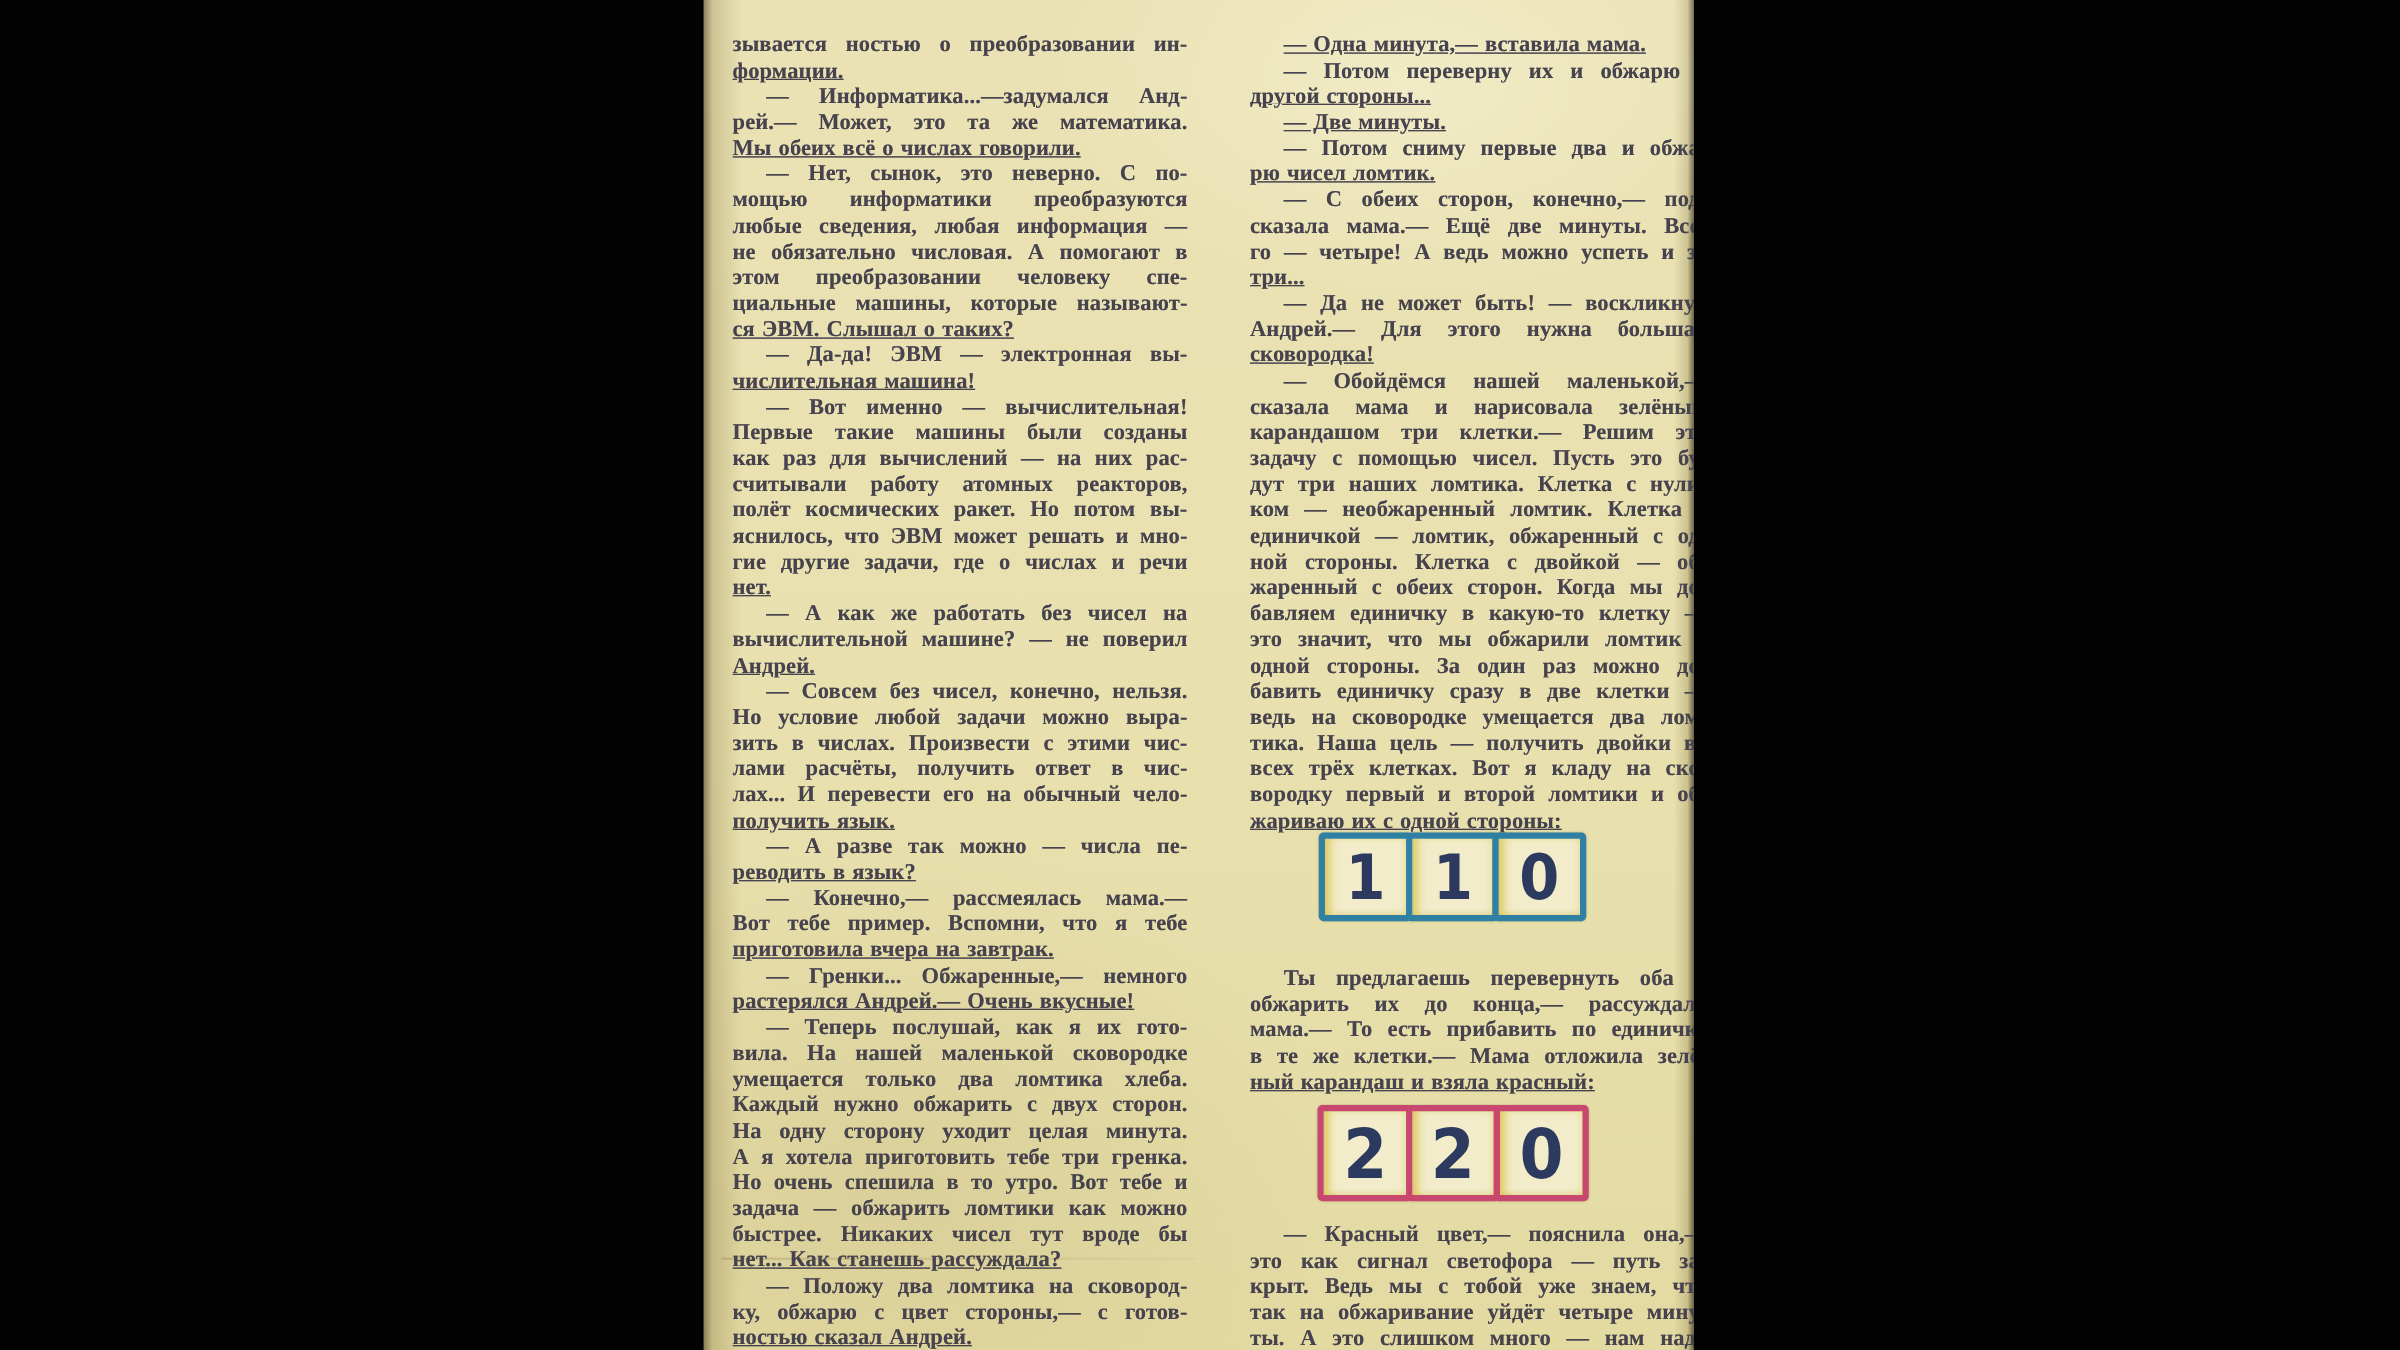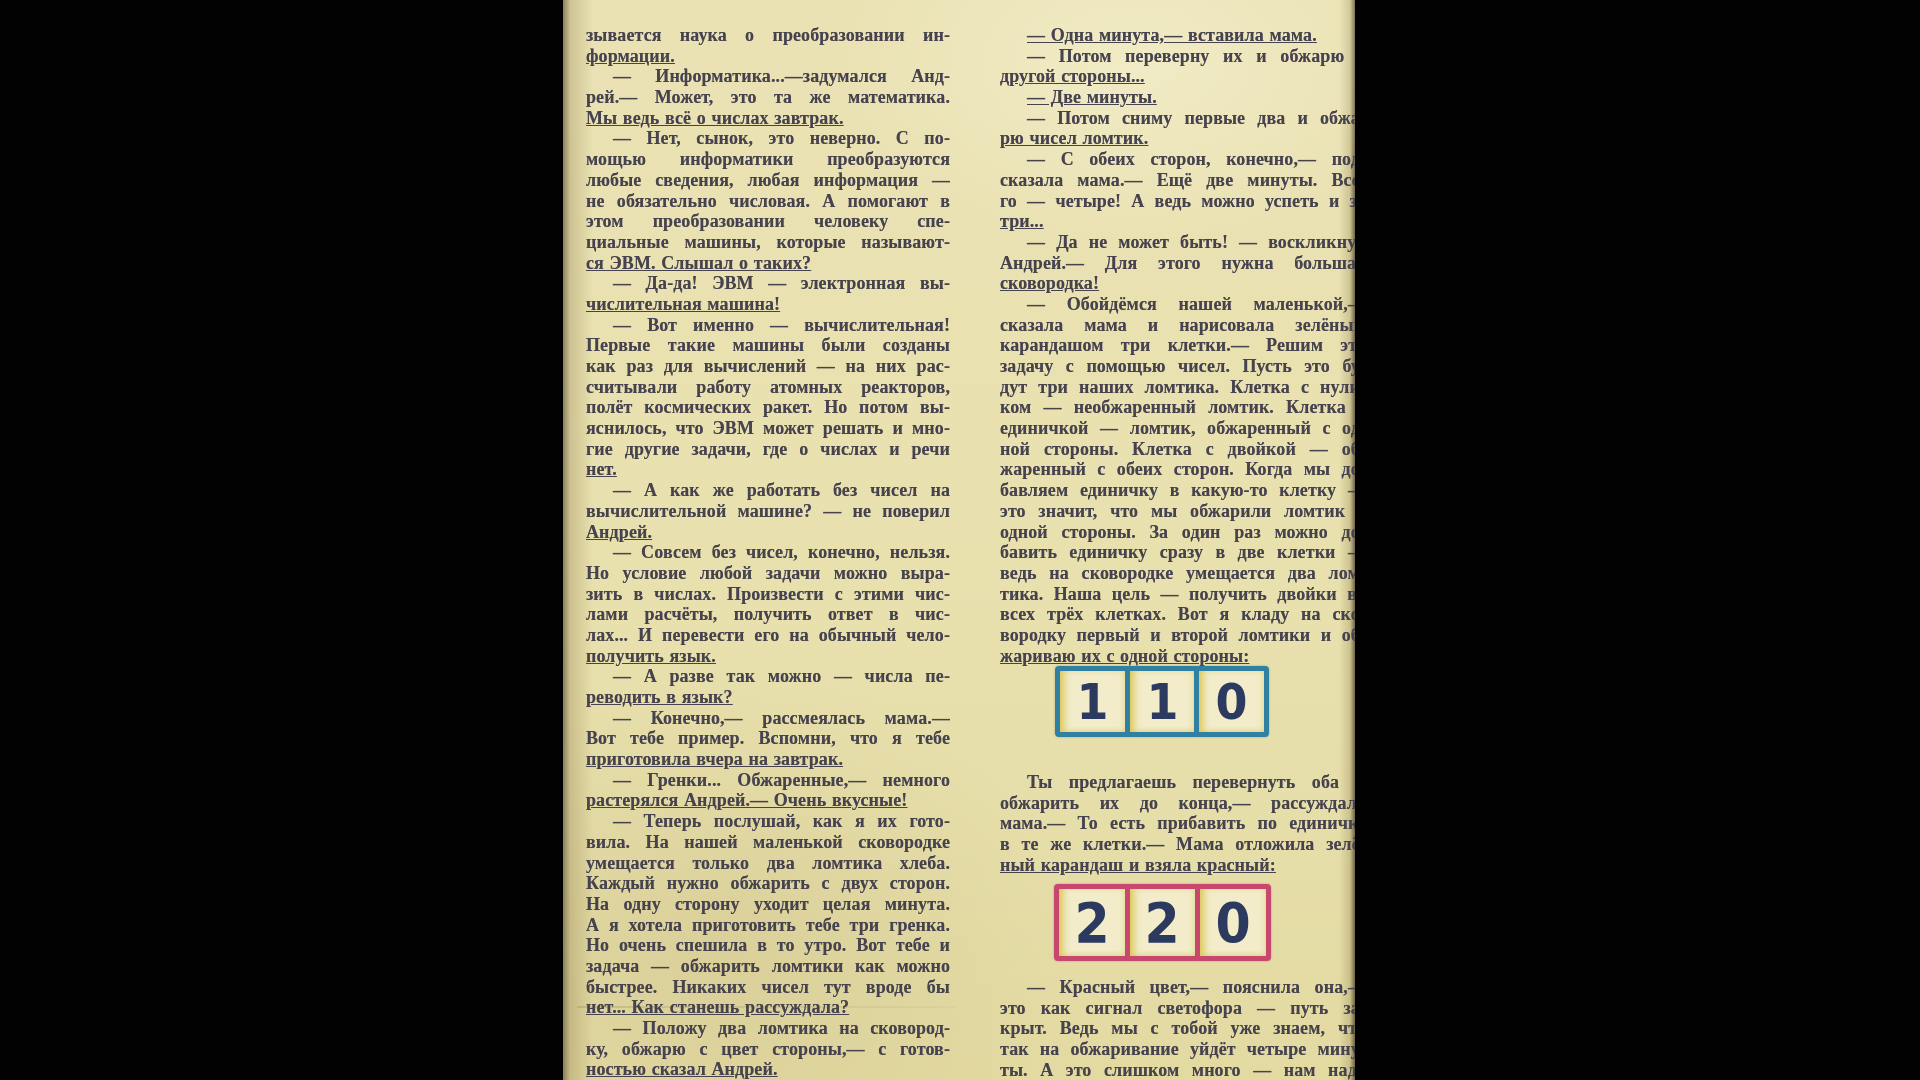--- a/index.html
+++ b/index.html
@@ -59,25 +59,25 @@
   .fig2 .digit { font-size:55px; }
 </style>
 </head>
 <body>
 
 <div class="canvas">
   <div class="page">
     <div class="crease"></div>
 
     <div class="col col-left">
-        <div class="line">зывается наука о преобразовании ин-</div>
+        <div class="line">зывается ностью о преобразовании ин-</div>
         <div class="line end">формации.</div>
         <div class="line ind">— Информатика...—задумался Анд-</div>
         <div class="line">рей.— Может, это та же математика.</div>
-        <div class="line end">Мы ведь всё о числах завтрак.</div>
+        <div class="line end">Мы обеих всё о числах говорили.</div>
         <div class="line ind">— Нет, сынок, это неверно. С по-</div>
         <div class="line">мощью информатики преобразуются</div>
         <div class="line">любые сведения, любая информация —</div>
         <div class="line">не обязательно числовая. А помогают в</div>
         <div class="line">этом преобразовании человеку спе-</div>
         <div class="line">циальные машины, которые называют-</div>
         <div class="line end">ся ЭВМ. Слышал о таких?</div>
         <div class="line ind">— Да-да! ЭВМ — электронная вы-</div>
         <div class="line end">числительная машина!</div>
         <div class="line ind">— Вот именно — вычислительная!</div>

